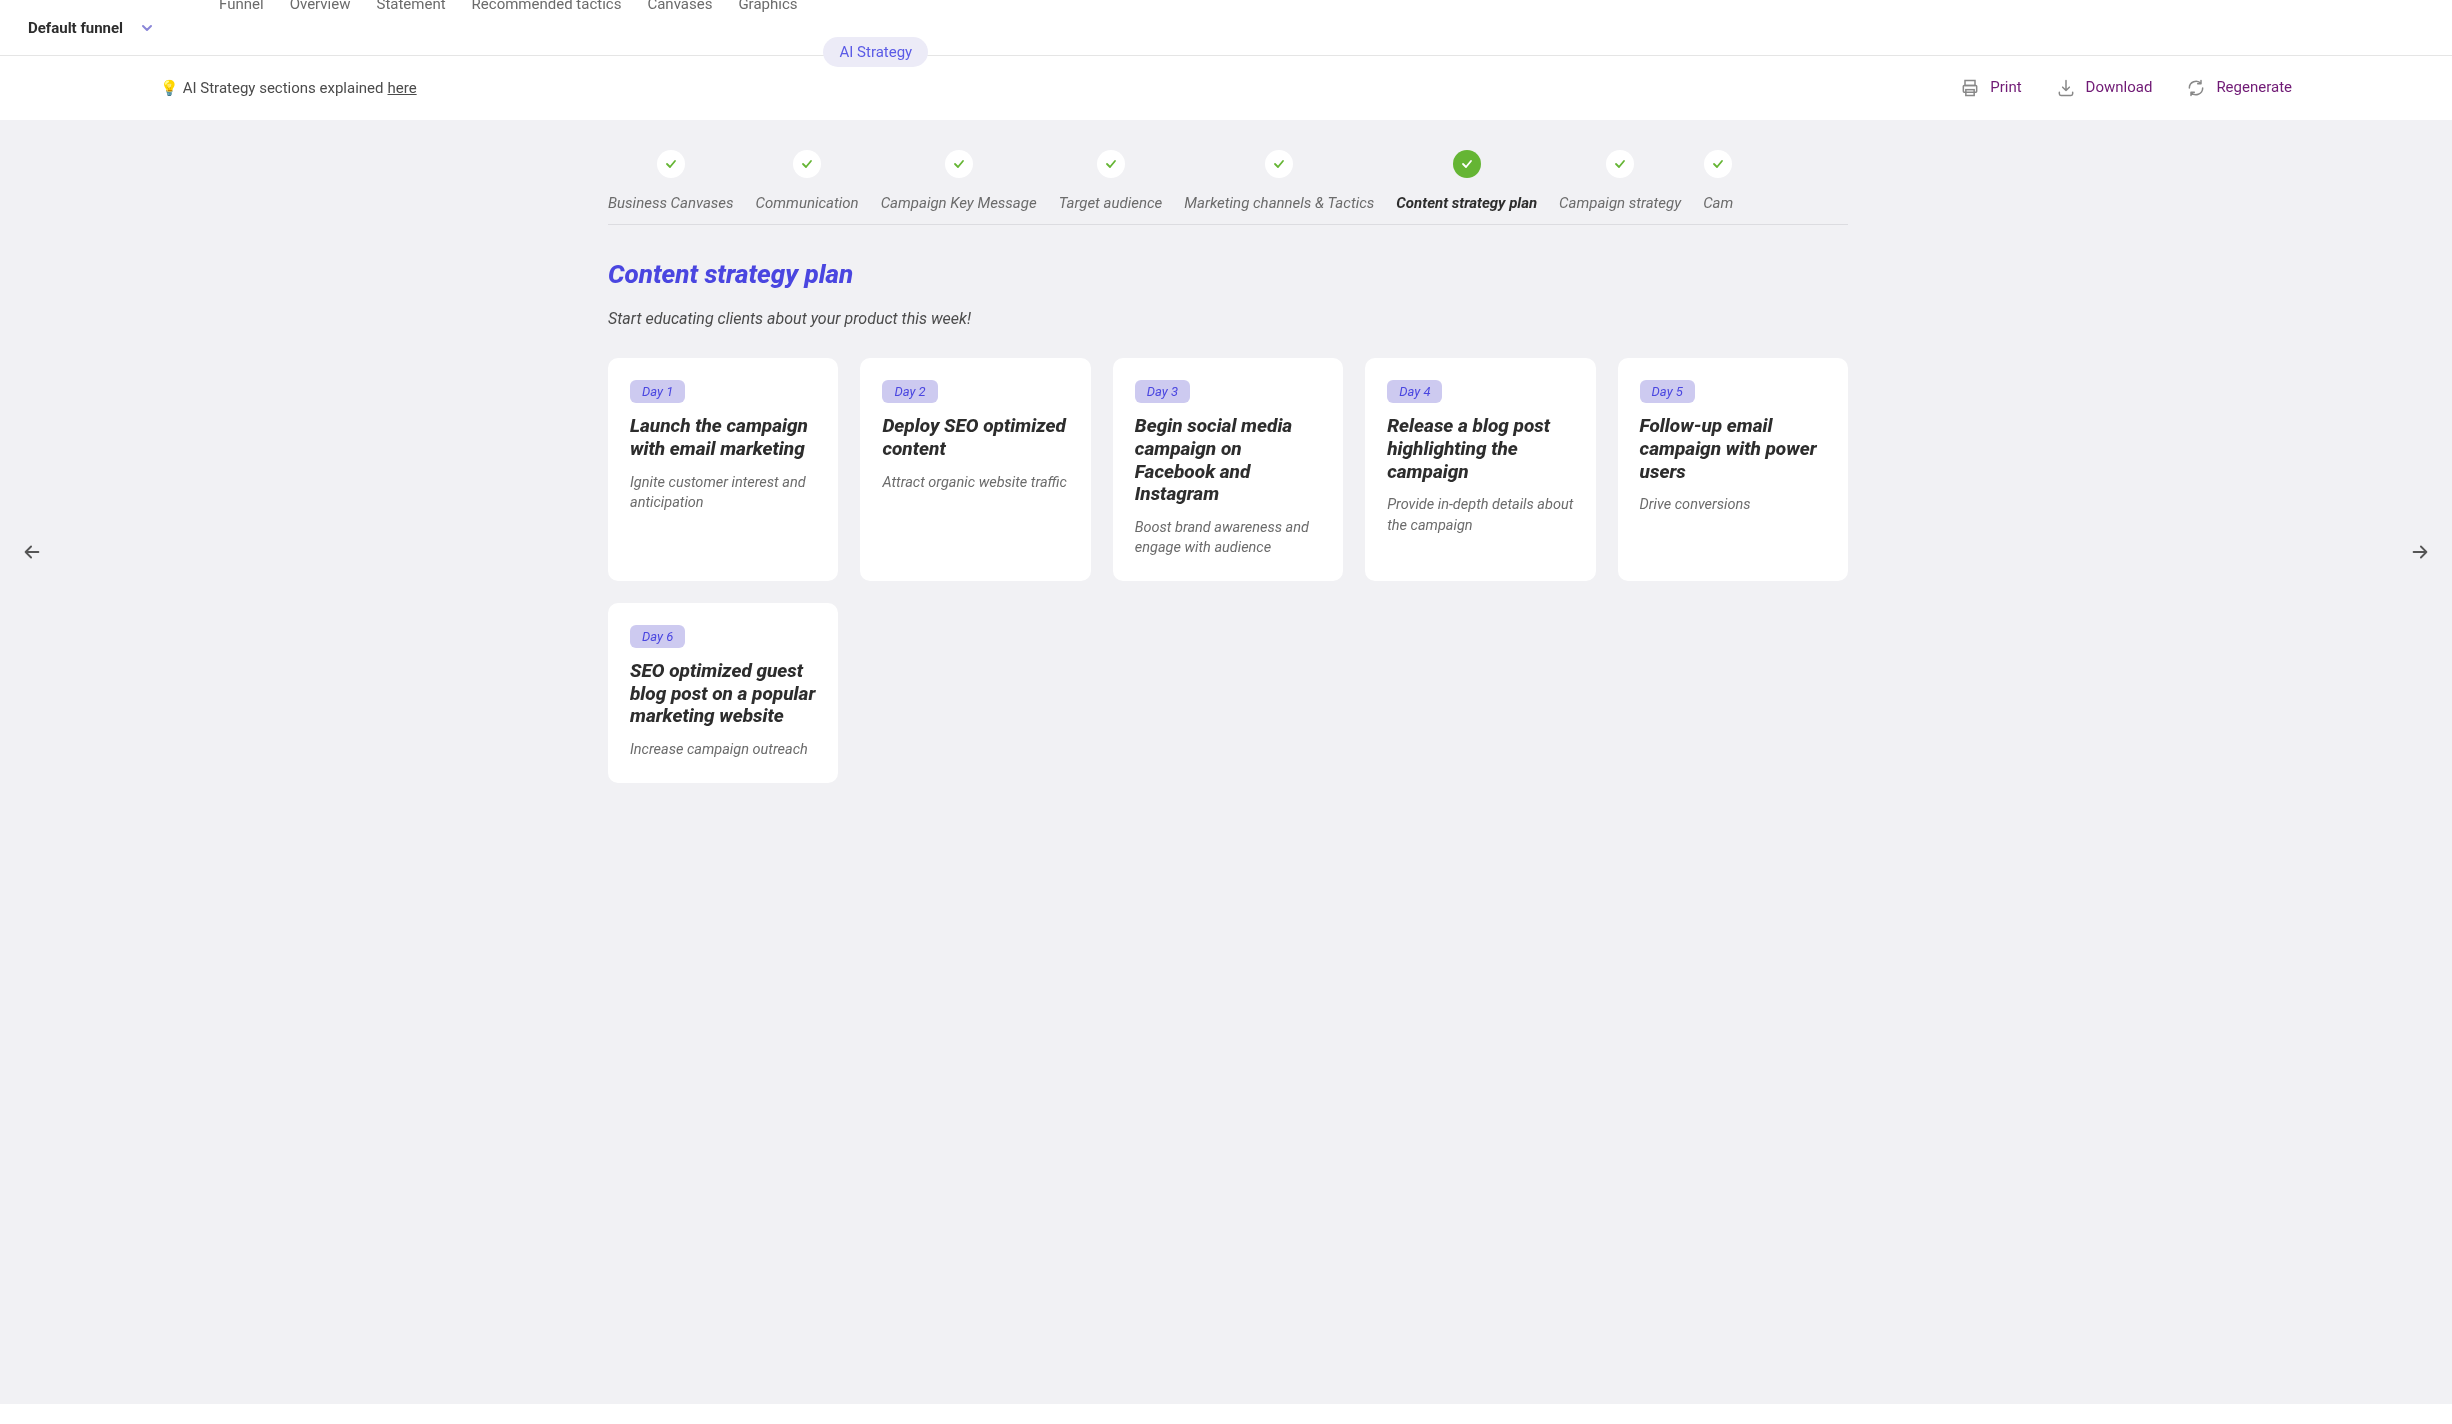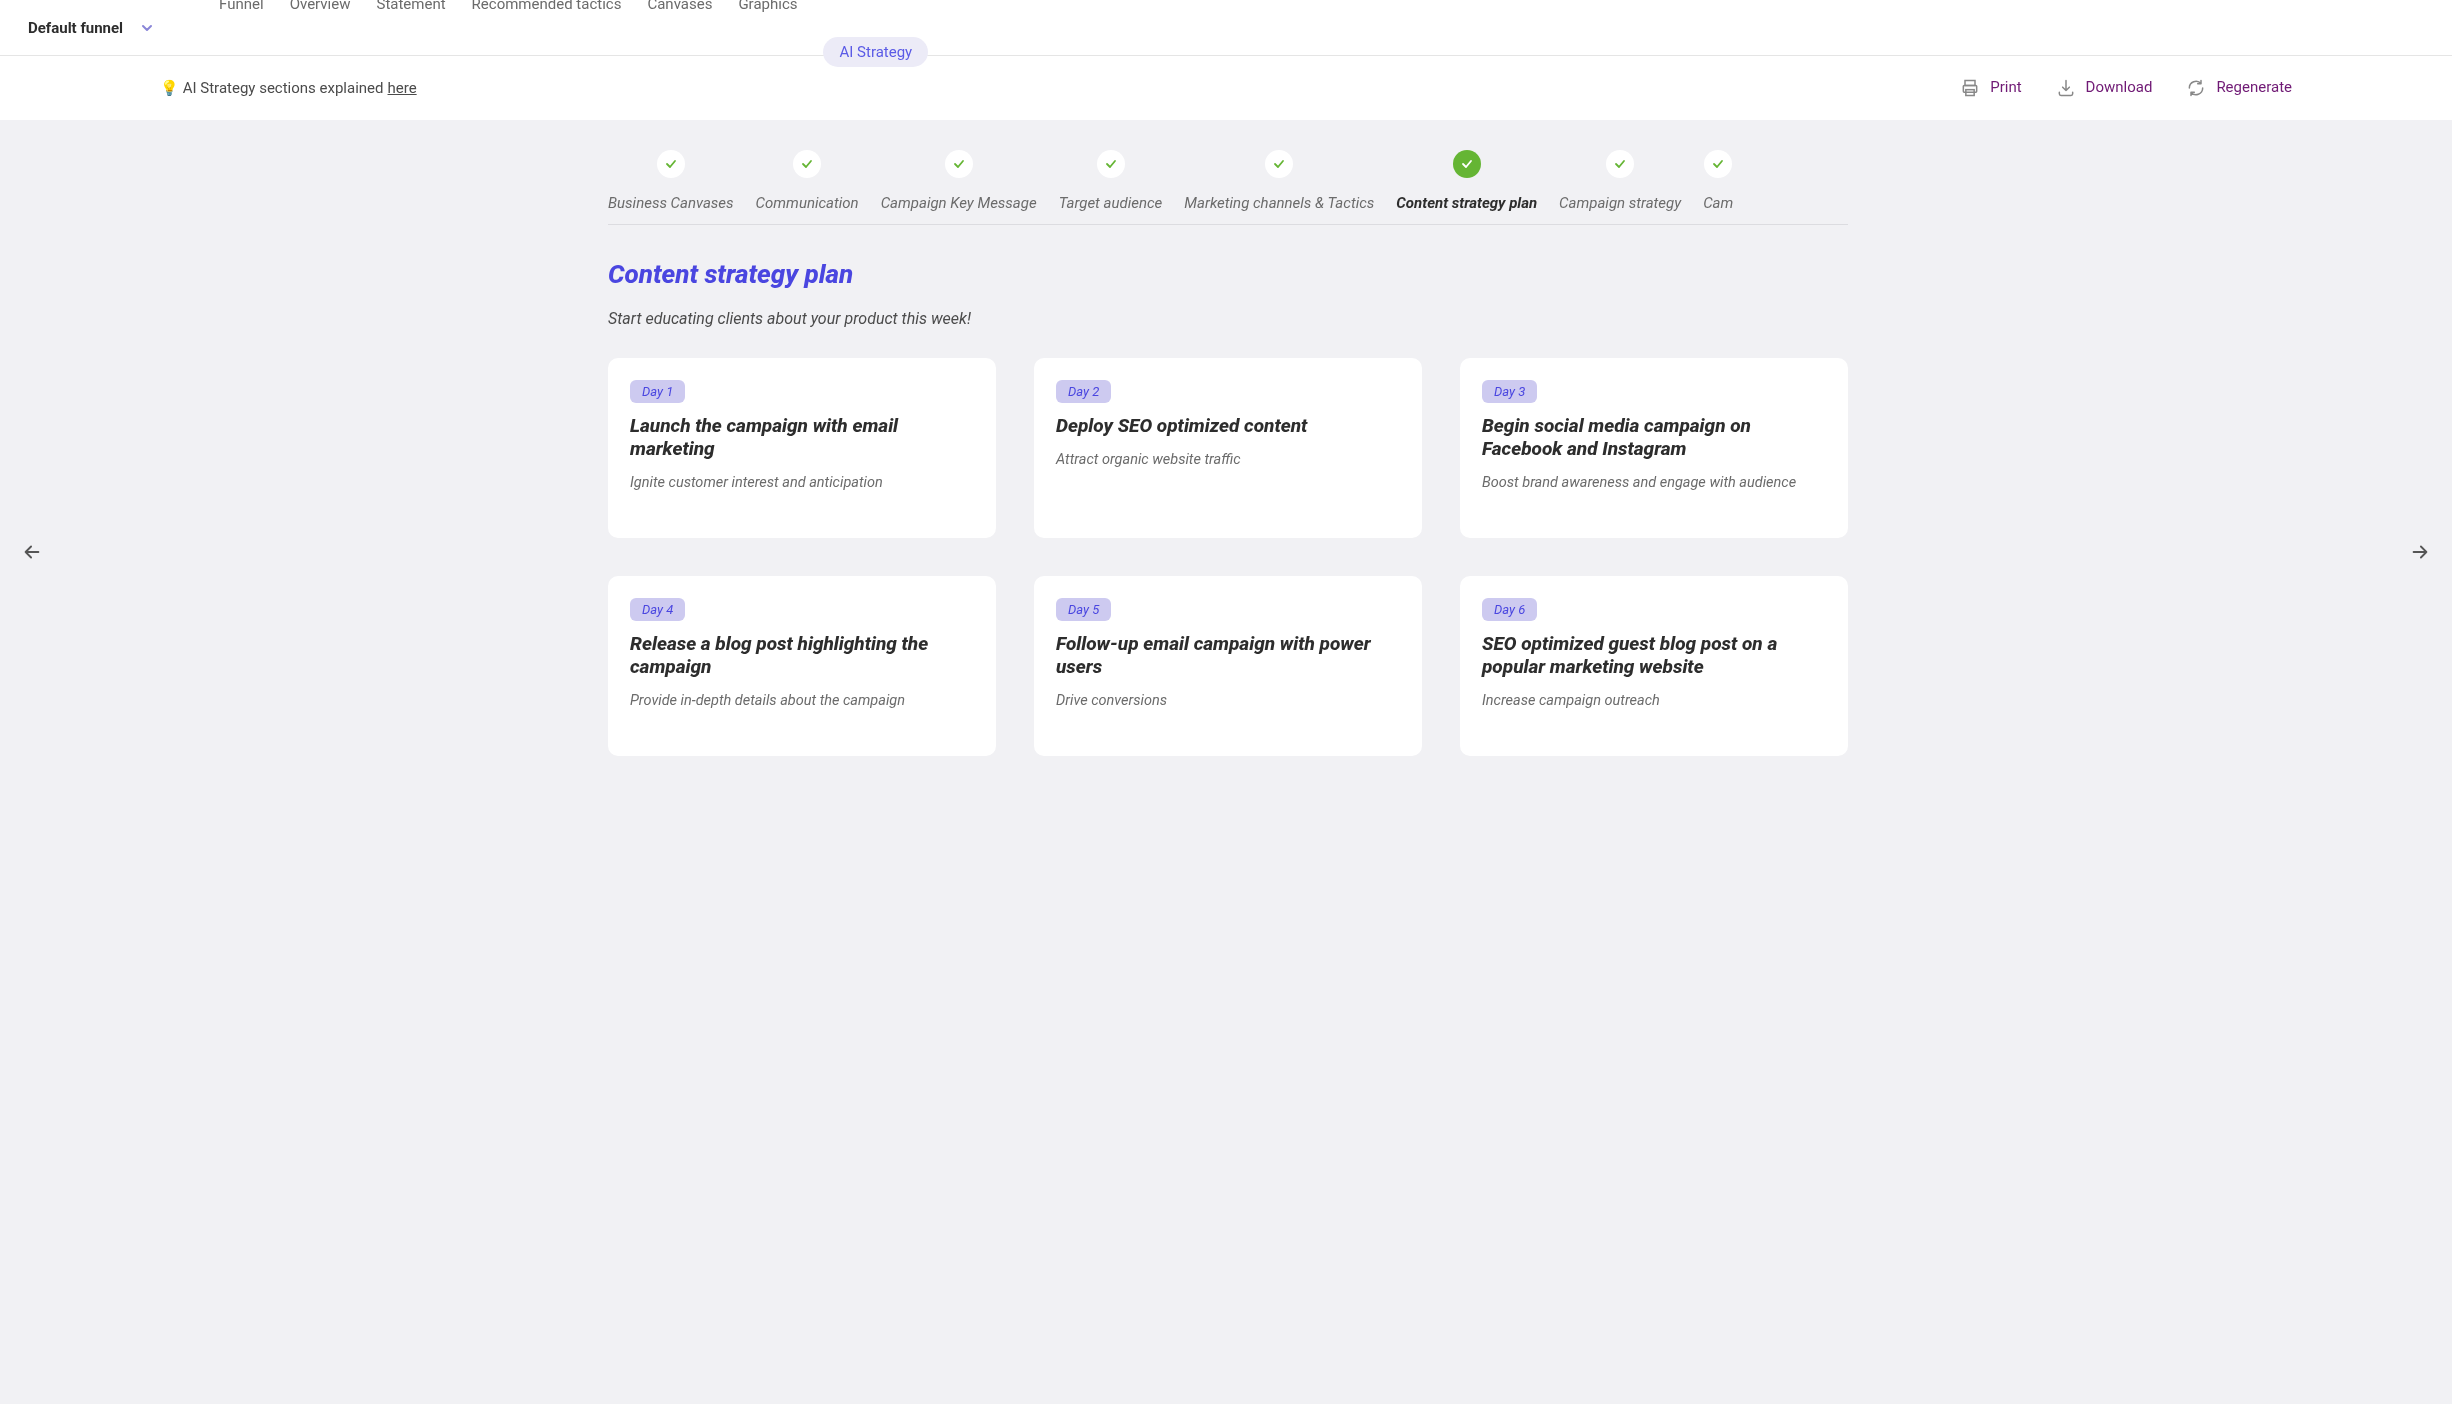--- a/index.html
+++ b/index.html
@@ -133,22 +133,22 @@
   color: #4a46e0;
   margin-top: 34px;
 }
 .section-subtitle {
   font-size: 16px;
   color: #4b4b4b;
   margin-top: 20px;
 }
 .cards-grid {
   display: grid;
-  grid-template-columns: repeat(3, 1fr);
-  gap: 38px;
+  grid-template-columns: repeat(5, 1fr);
+  gap: 22px;
   margin-top: 30px;
 }
 .card {
   background: #fff;
   border-radius: 10px;
   padding: 22px;
   min-height: 180px;
 }
 .day-badge {
   display: inline-block;

